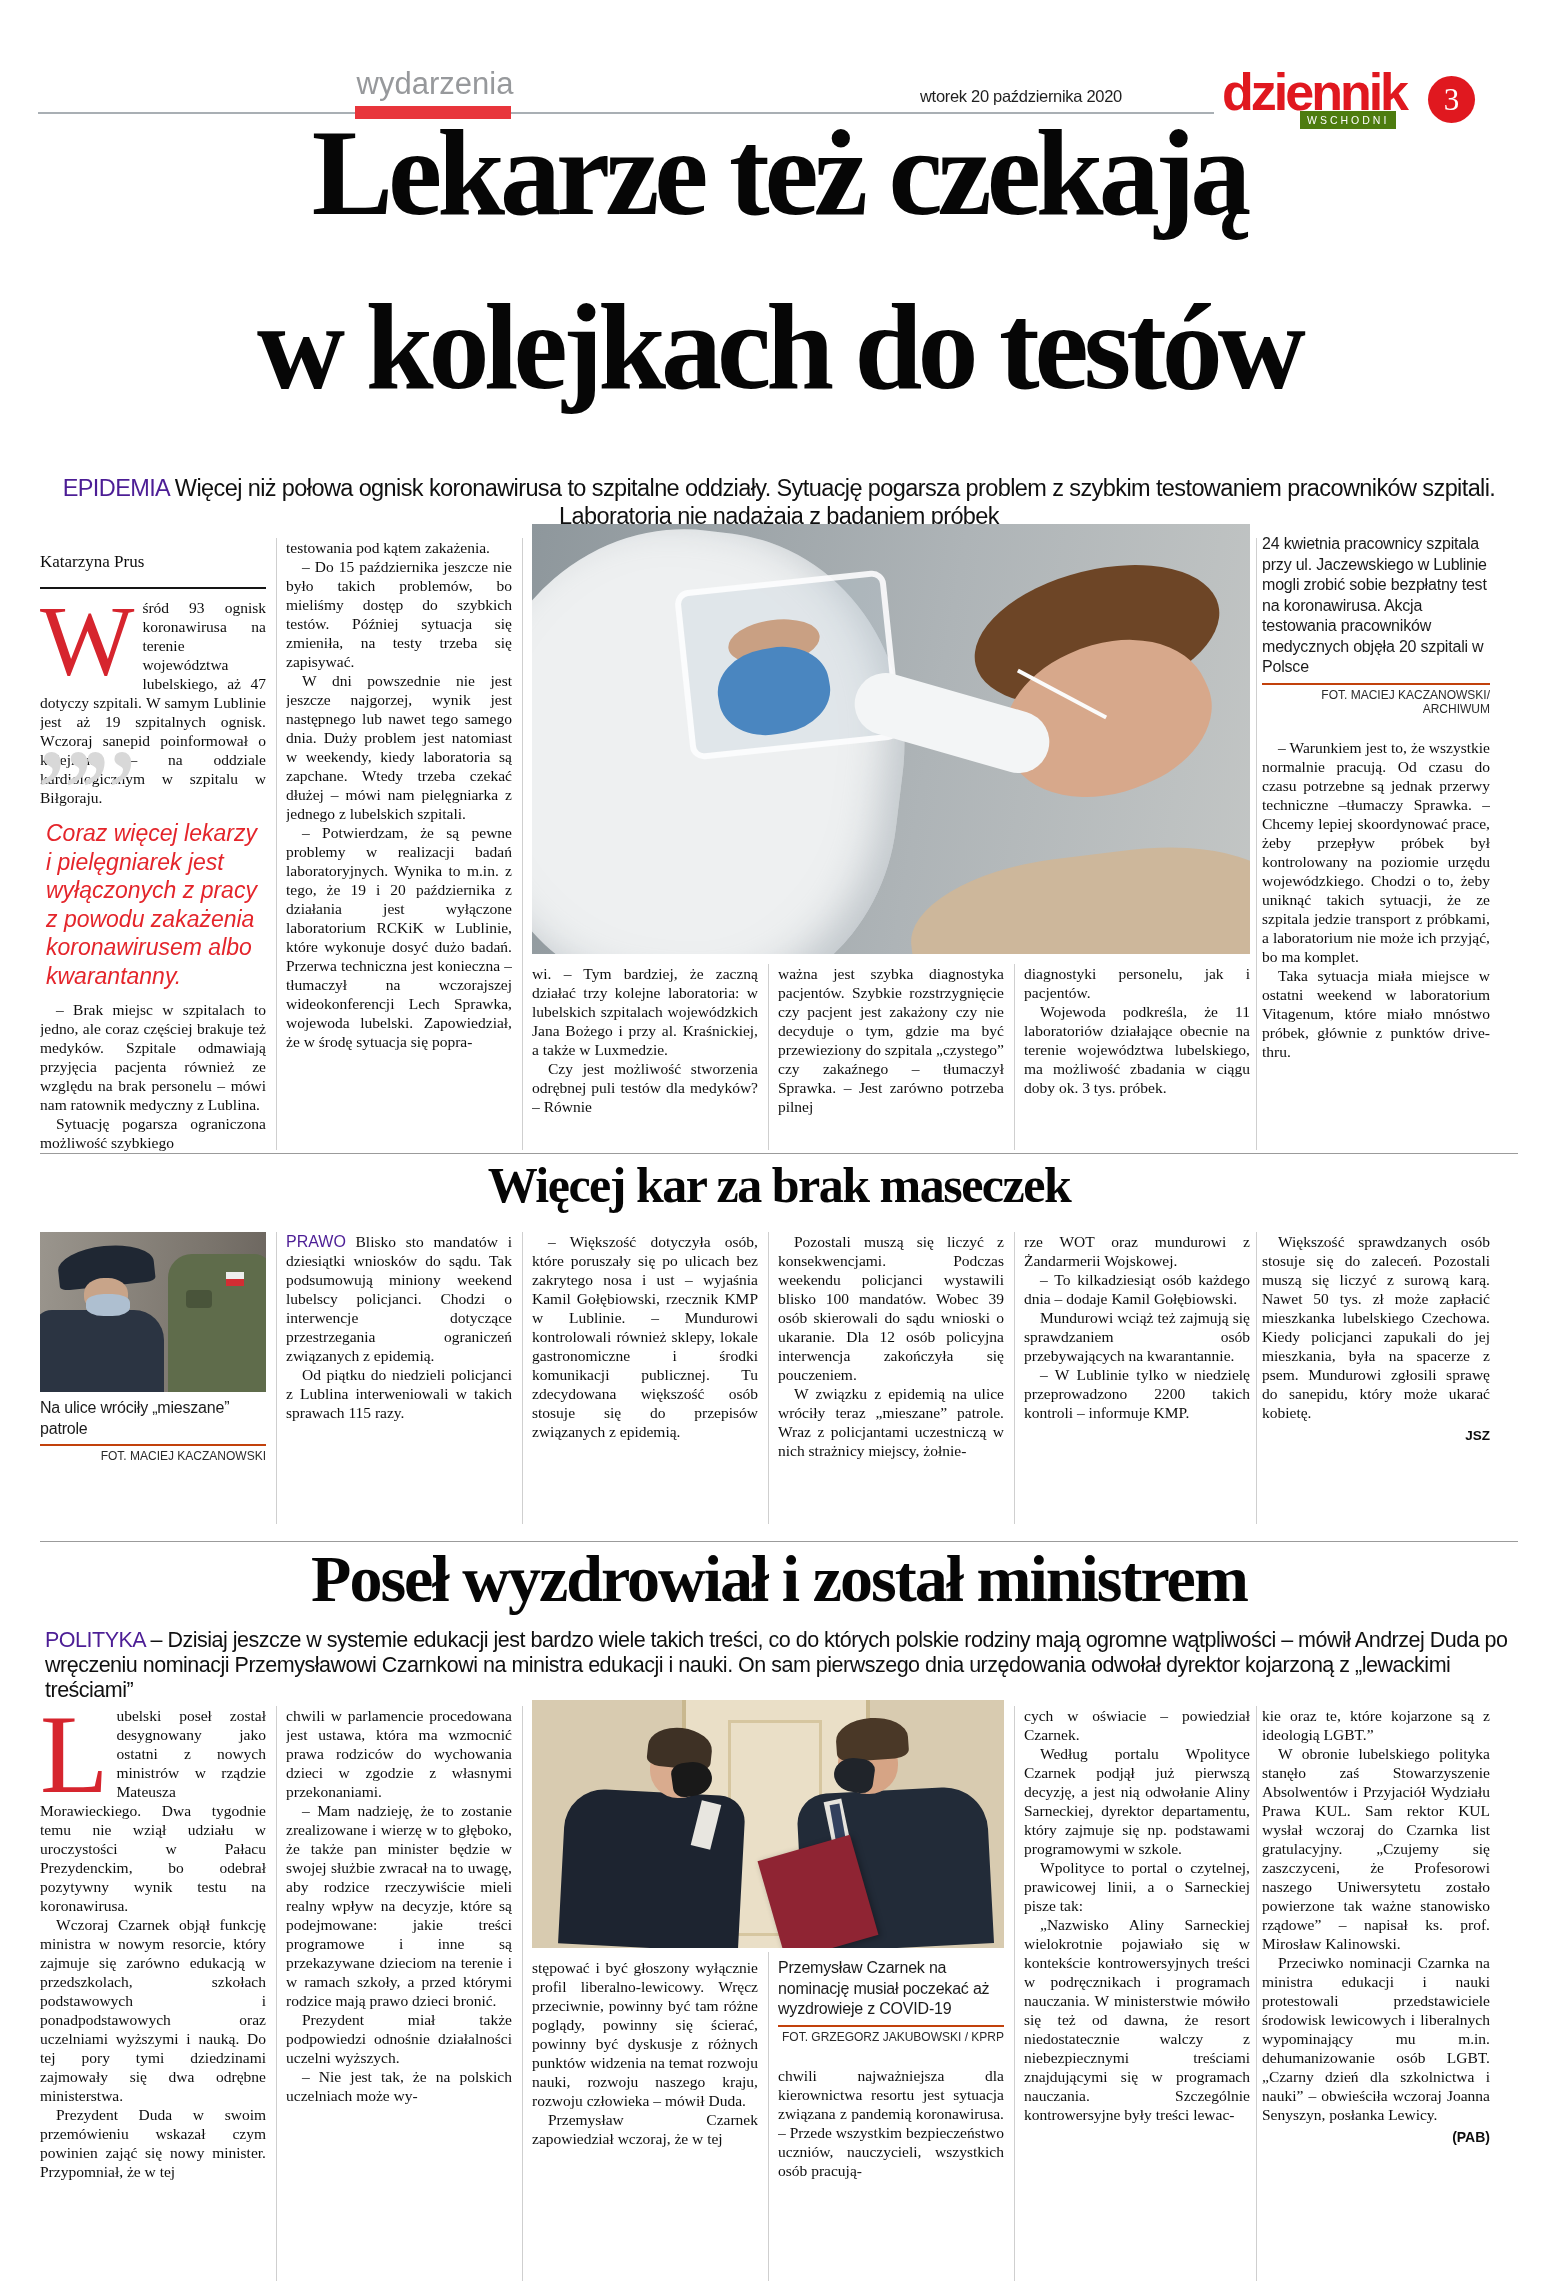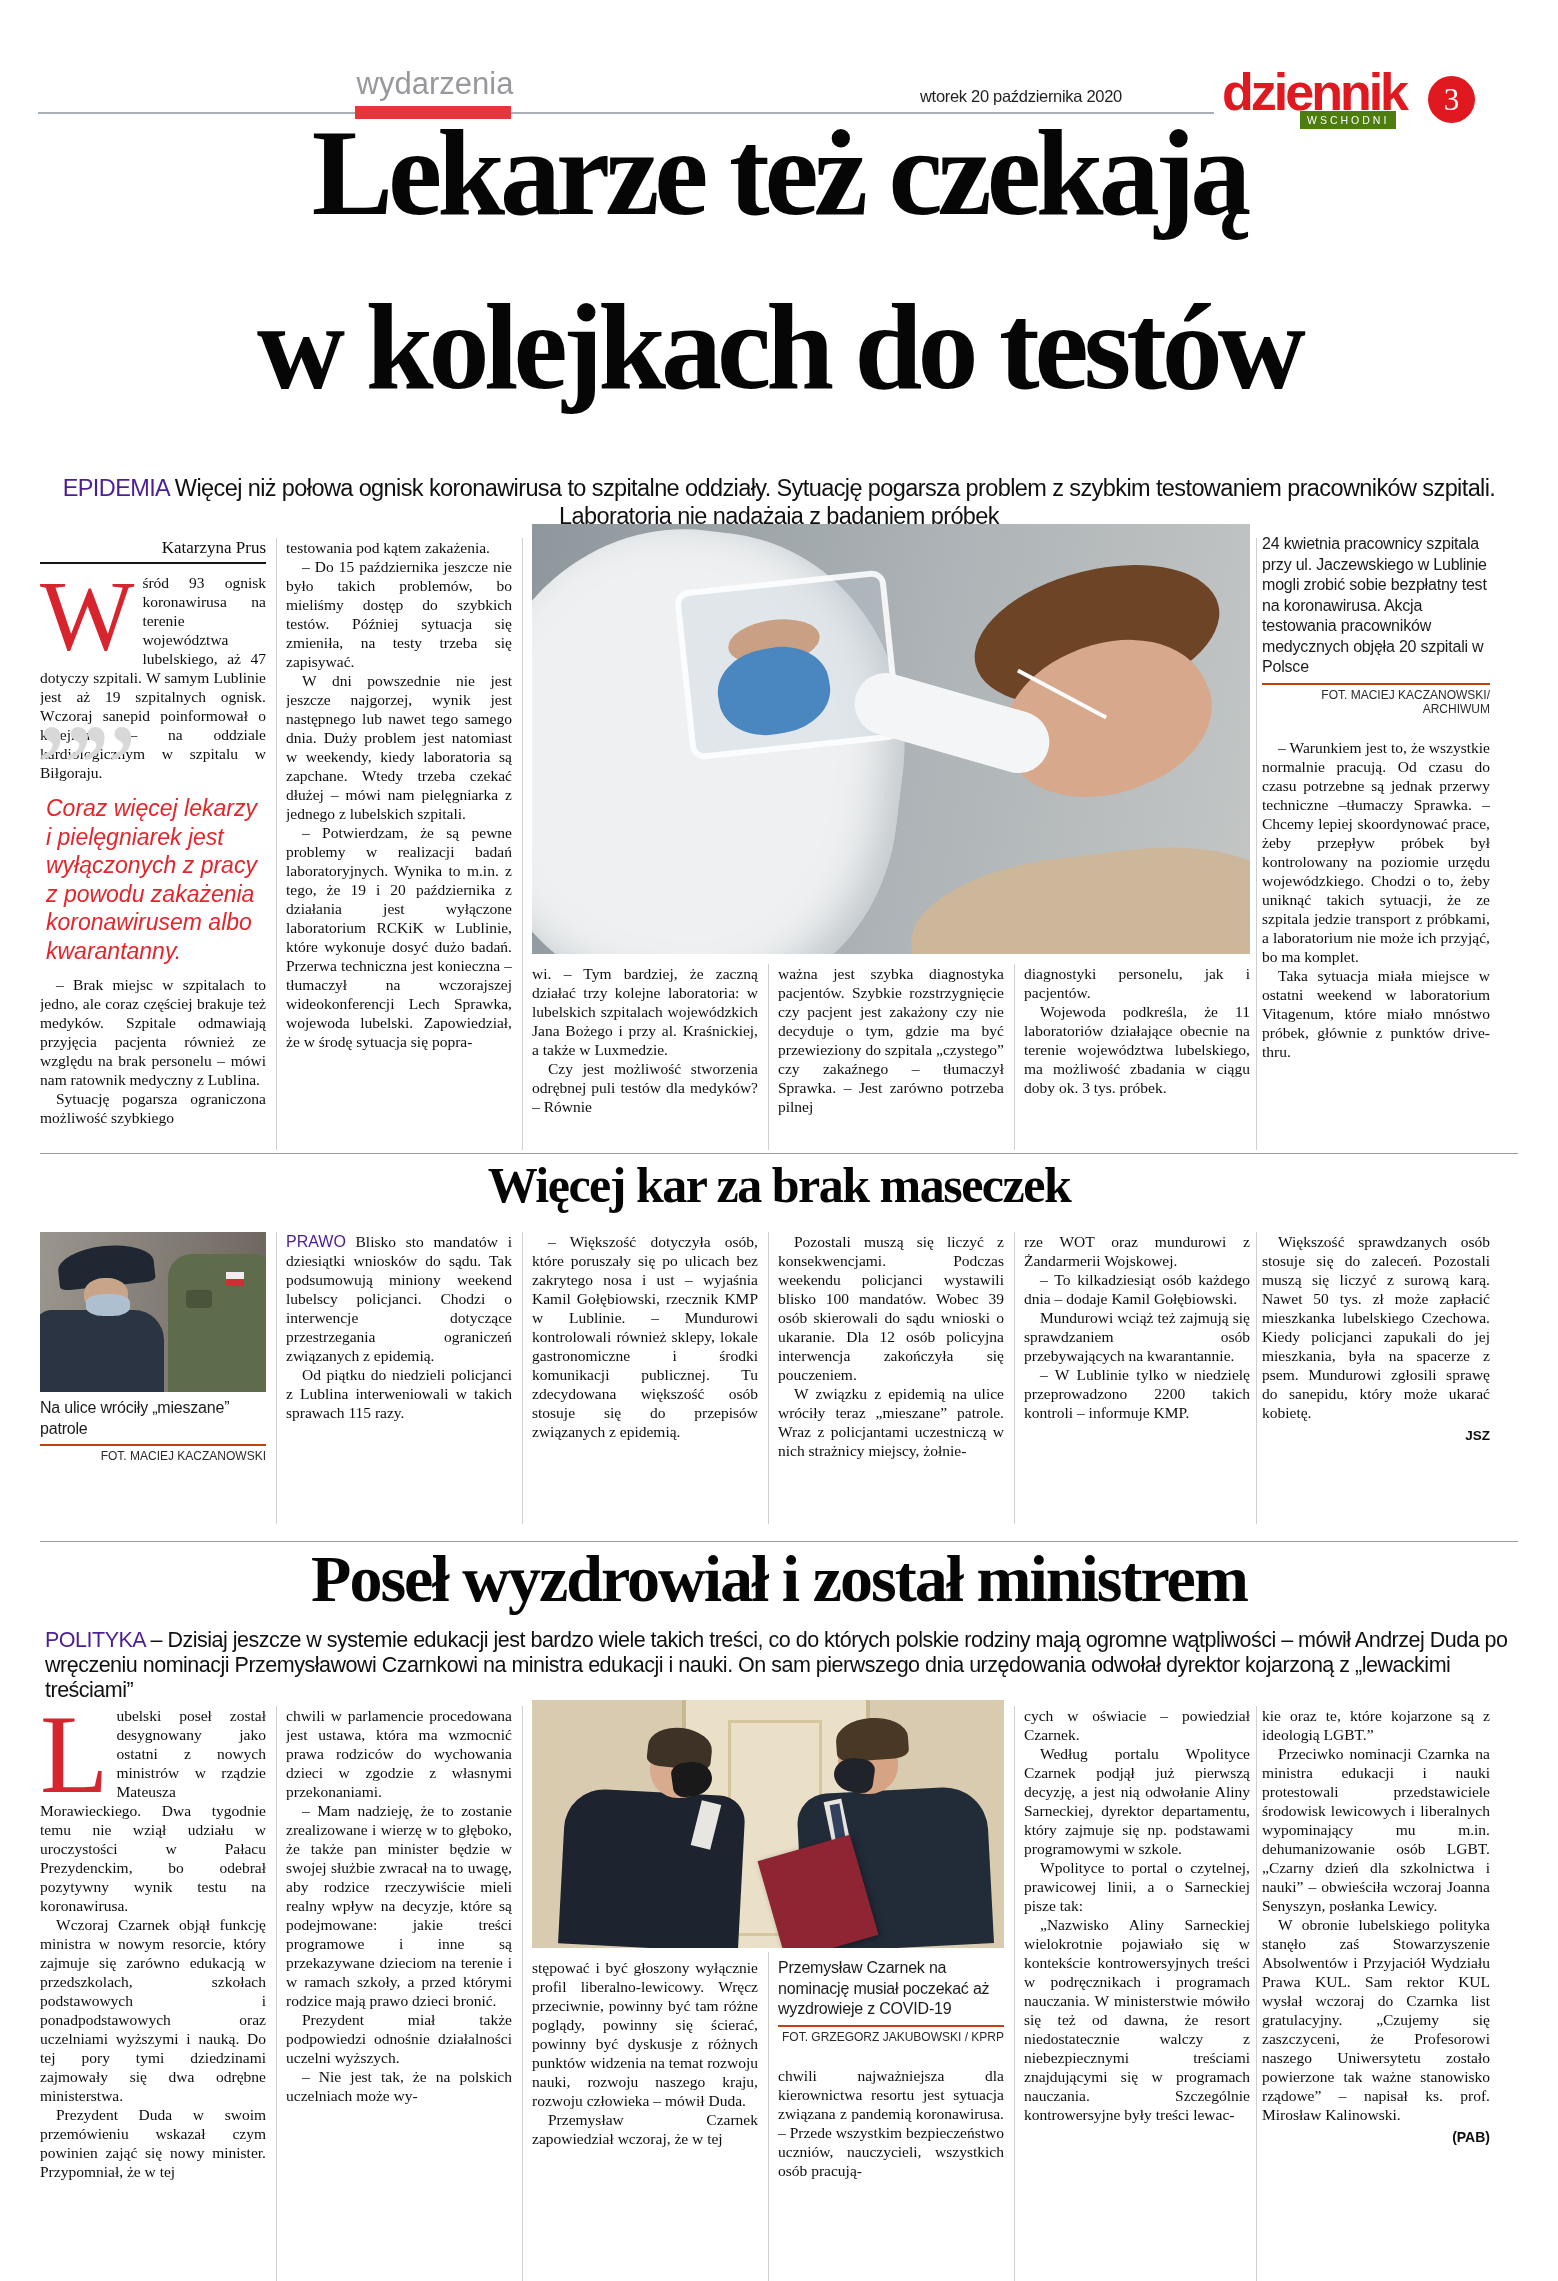--- a/index.html
+++ b/index.html
@@ -30,22 +30,22 @@
     font-family:"Liberation Sans",sans-serif;font-size:23.5px;line-height:28px;letter-spacing:-0.6px;color:#101010;}
   .lead3{position:absolute;left:45px;right:45px;top:1628px;
     font-family:"Liberation Sans",sans-serif;font-size:21.5px;line-height:25px;letter-spacing:-0.5px;color:#101010;}
   .kicker{color:#4c1d95;font-family:"Liberation Sans",sans-serif;font-weight:normal;}
 
   
   .c{position:absolute;width:226px;overflow:hidden;font-size:15.5px;line-height:19px;
      text-align:justify;hyphens:auto;}
   .c p{margin:0;text-indent:16px;}
   .c p.flush{text-indent:0;}
-  .byline{font-size:17px;text-align:right;border-bottom:2px solid #151515;
-     padding-bottom:5px;margin-bottom:9px;text-indent:0;}
+  .byline{font-size:17px;text-align:left;border-bottom:2px solid #151515;
+     padding-bottom:16px;margin-bottom:9px;text-indent:0;margin-top:14px;}
   .dc{float:left;color:#d6252e;font-weight:400;}
   .dc1{font-size:100px;line-height:78px;margin:4px 8px 0 0;}
   .dc3{font-size:112px;line-height:88px;margin:4px 8px 0 0;}
   .pq{position:relative;margin:12px 0 10px 6px;}
   .pq-glyph{position:absolute;left:-10px;top:-34px;font-size:130px;color:#d8d8d8;
      font-style:normal;letter-spacing:-14px;z-index:0;}
   .pq-text{position:relative;z-index:1;display:block;font-family:"Liberation Sans",sans-serif;
      font-style:italic;font-size:23px;line-height:28.5px;color:#e4252b;text-align:left;}
   .caption{font-family:"Liberation Sans",sans-serif;font-size:16px;line-height:20.5px;
      letter-spacing:-0.2px;color:#1b1b1b;text-align:left;text-indent:0;}
@@ -290,19 +290,19 @@
   <div class="c" style="left:1024px;top:1706px;height:575px">
       <p class="flush">cych w oświacie – powiedział Czarnek.</p>
       <p>Według portalu Wpolityce Czarnek podjął już pierwszą decyzję, a jest nią odwołanie Aliny Sarneckiej, dyrektor departamentu, który zajmuje się np. podstawami programowymi w szkole.</p>
       <p>Wpolityce to portal o czytelnej, prawicowej linii, a o Sarneckiej pisze tak:</p>
       <p>„Nazwisko Aliny Sarneckiej wielokrotnie pojawiało się w kontekście kontrowersyjnych treści w podręcznikach i programach nauczania. W ministerstwie mówiło się też od dawna, że resort niedostatecznie walczy z niebezpiecznymi treściami znajdującymi się w programach nauczania. Szczególnie kontrowersyjne były treści lewac-</p>
     </div>
 
   <div class="c" style="left:1262px;top:1706px;width:228px;height:575px">
     <div>
         <p class="flush">kie oraz te, które kojarzone są z ideologią LGBT.”</p>
+        <p>W obronie lubelskiego polityka stanęło zaś Stowarzyszenie Absolwentów i Przyjaciół Wydziału Prawa KUL. Sam rektor KUL wysłał wczoraj do Czarnka list gratulacyjny. „Czujemy się zaszczyceni, że Profesorowi naszego Uniwersytetu zostało powierzone tak ważne stanowisko rządowe” – napisał ks. prof. Mirosław Kalinowski.</p>
         <p>Przeciwko nominacji Czarnka na ministra edukacji i nauki protestowali przedstawiciele środowisk lewicowych i liberalnych wypominający mu m.in. dehumanizowanie osób LGBT. „Czarny dzień dla szkolnictwa i nauki” – obwieściła wczoraj Joanna Senyszyn, posłanka Lewicy.</p>
-        <p>W obronie lubelskiego polityka stanęło zaś Stowarzyszenie Absolwentów i Przyjaciół Wydziału Prawa KUL. Sam rektor KUL wysłał wczoraj do Czarnka list gratulacyjny. „Czujemy się zaszczyceni, że Profesorowi naszego Uniwersytetu zostało powierzone tak ważne stanowisko rządowe” – napisał ks. prof. Mirosław Kalinowski.</p>
       </div>
     <div class="sig" style="font-size:14px">(PAB)</div>
   </div>
 
 </div>
 
 </body></html>

